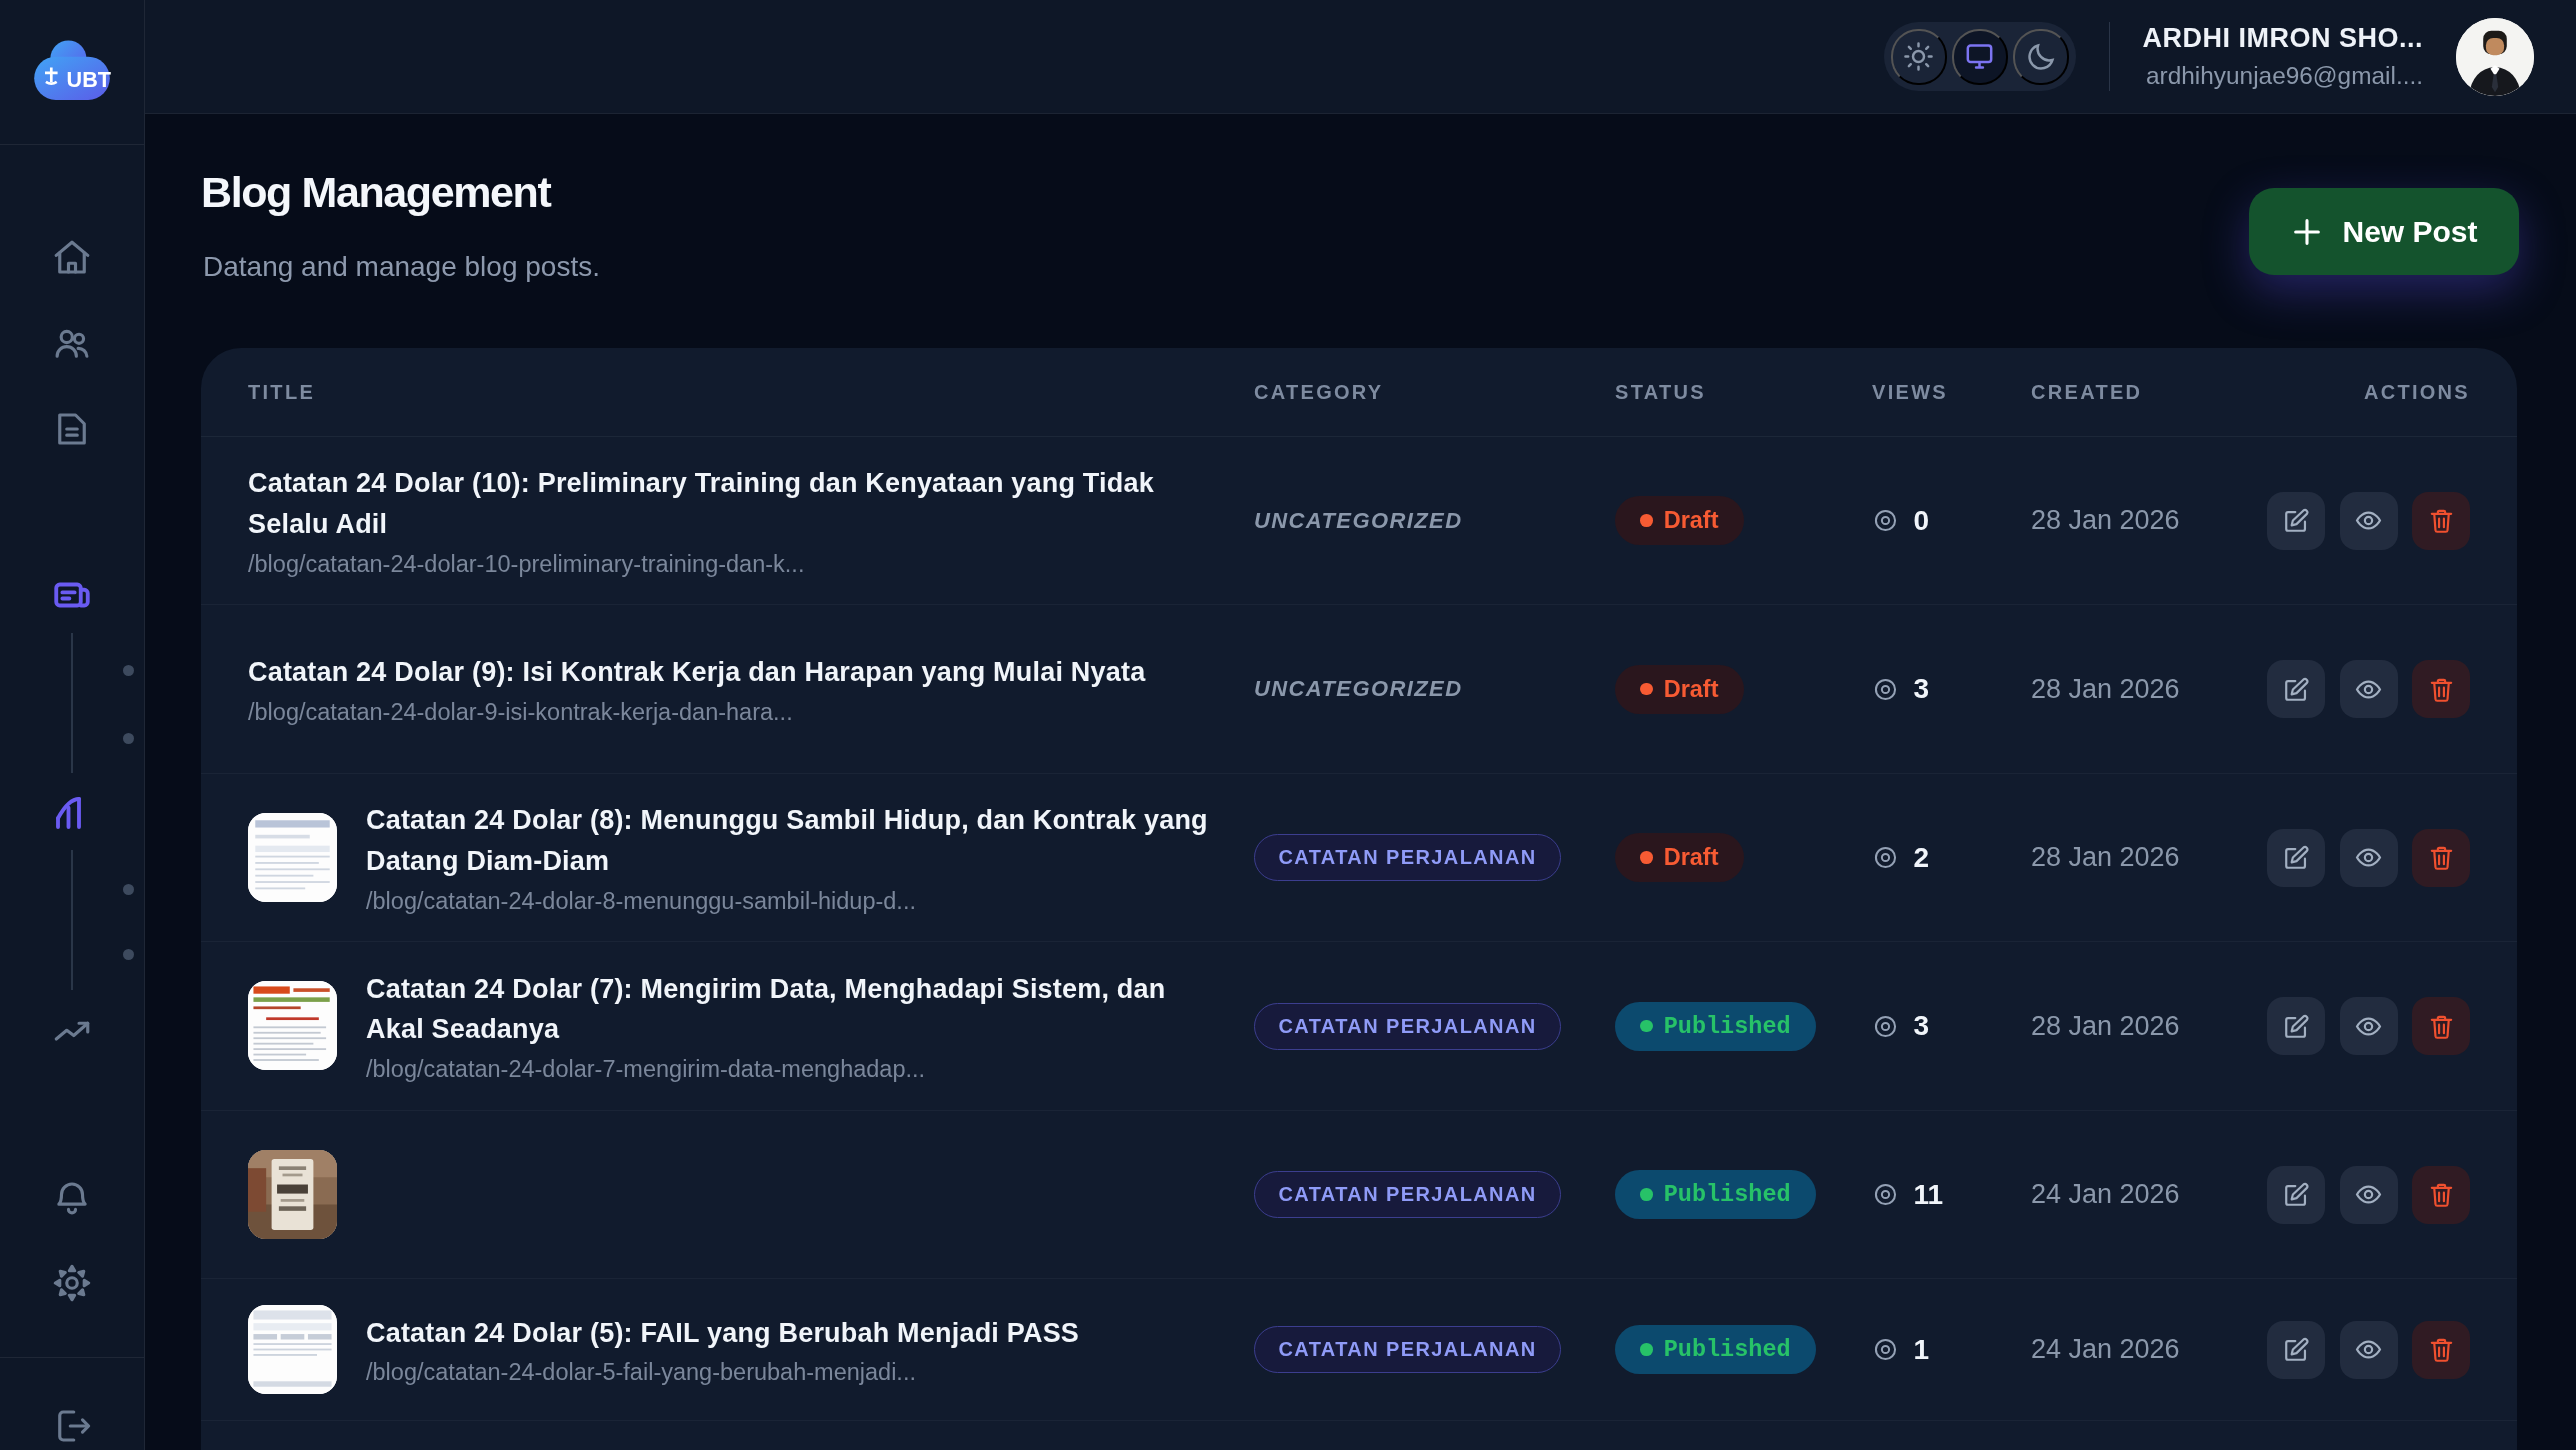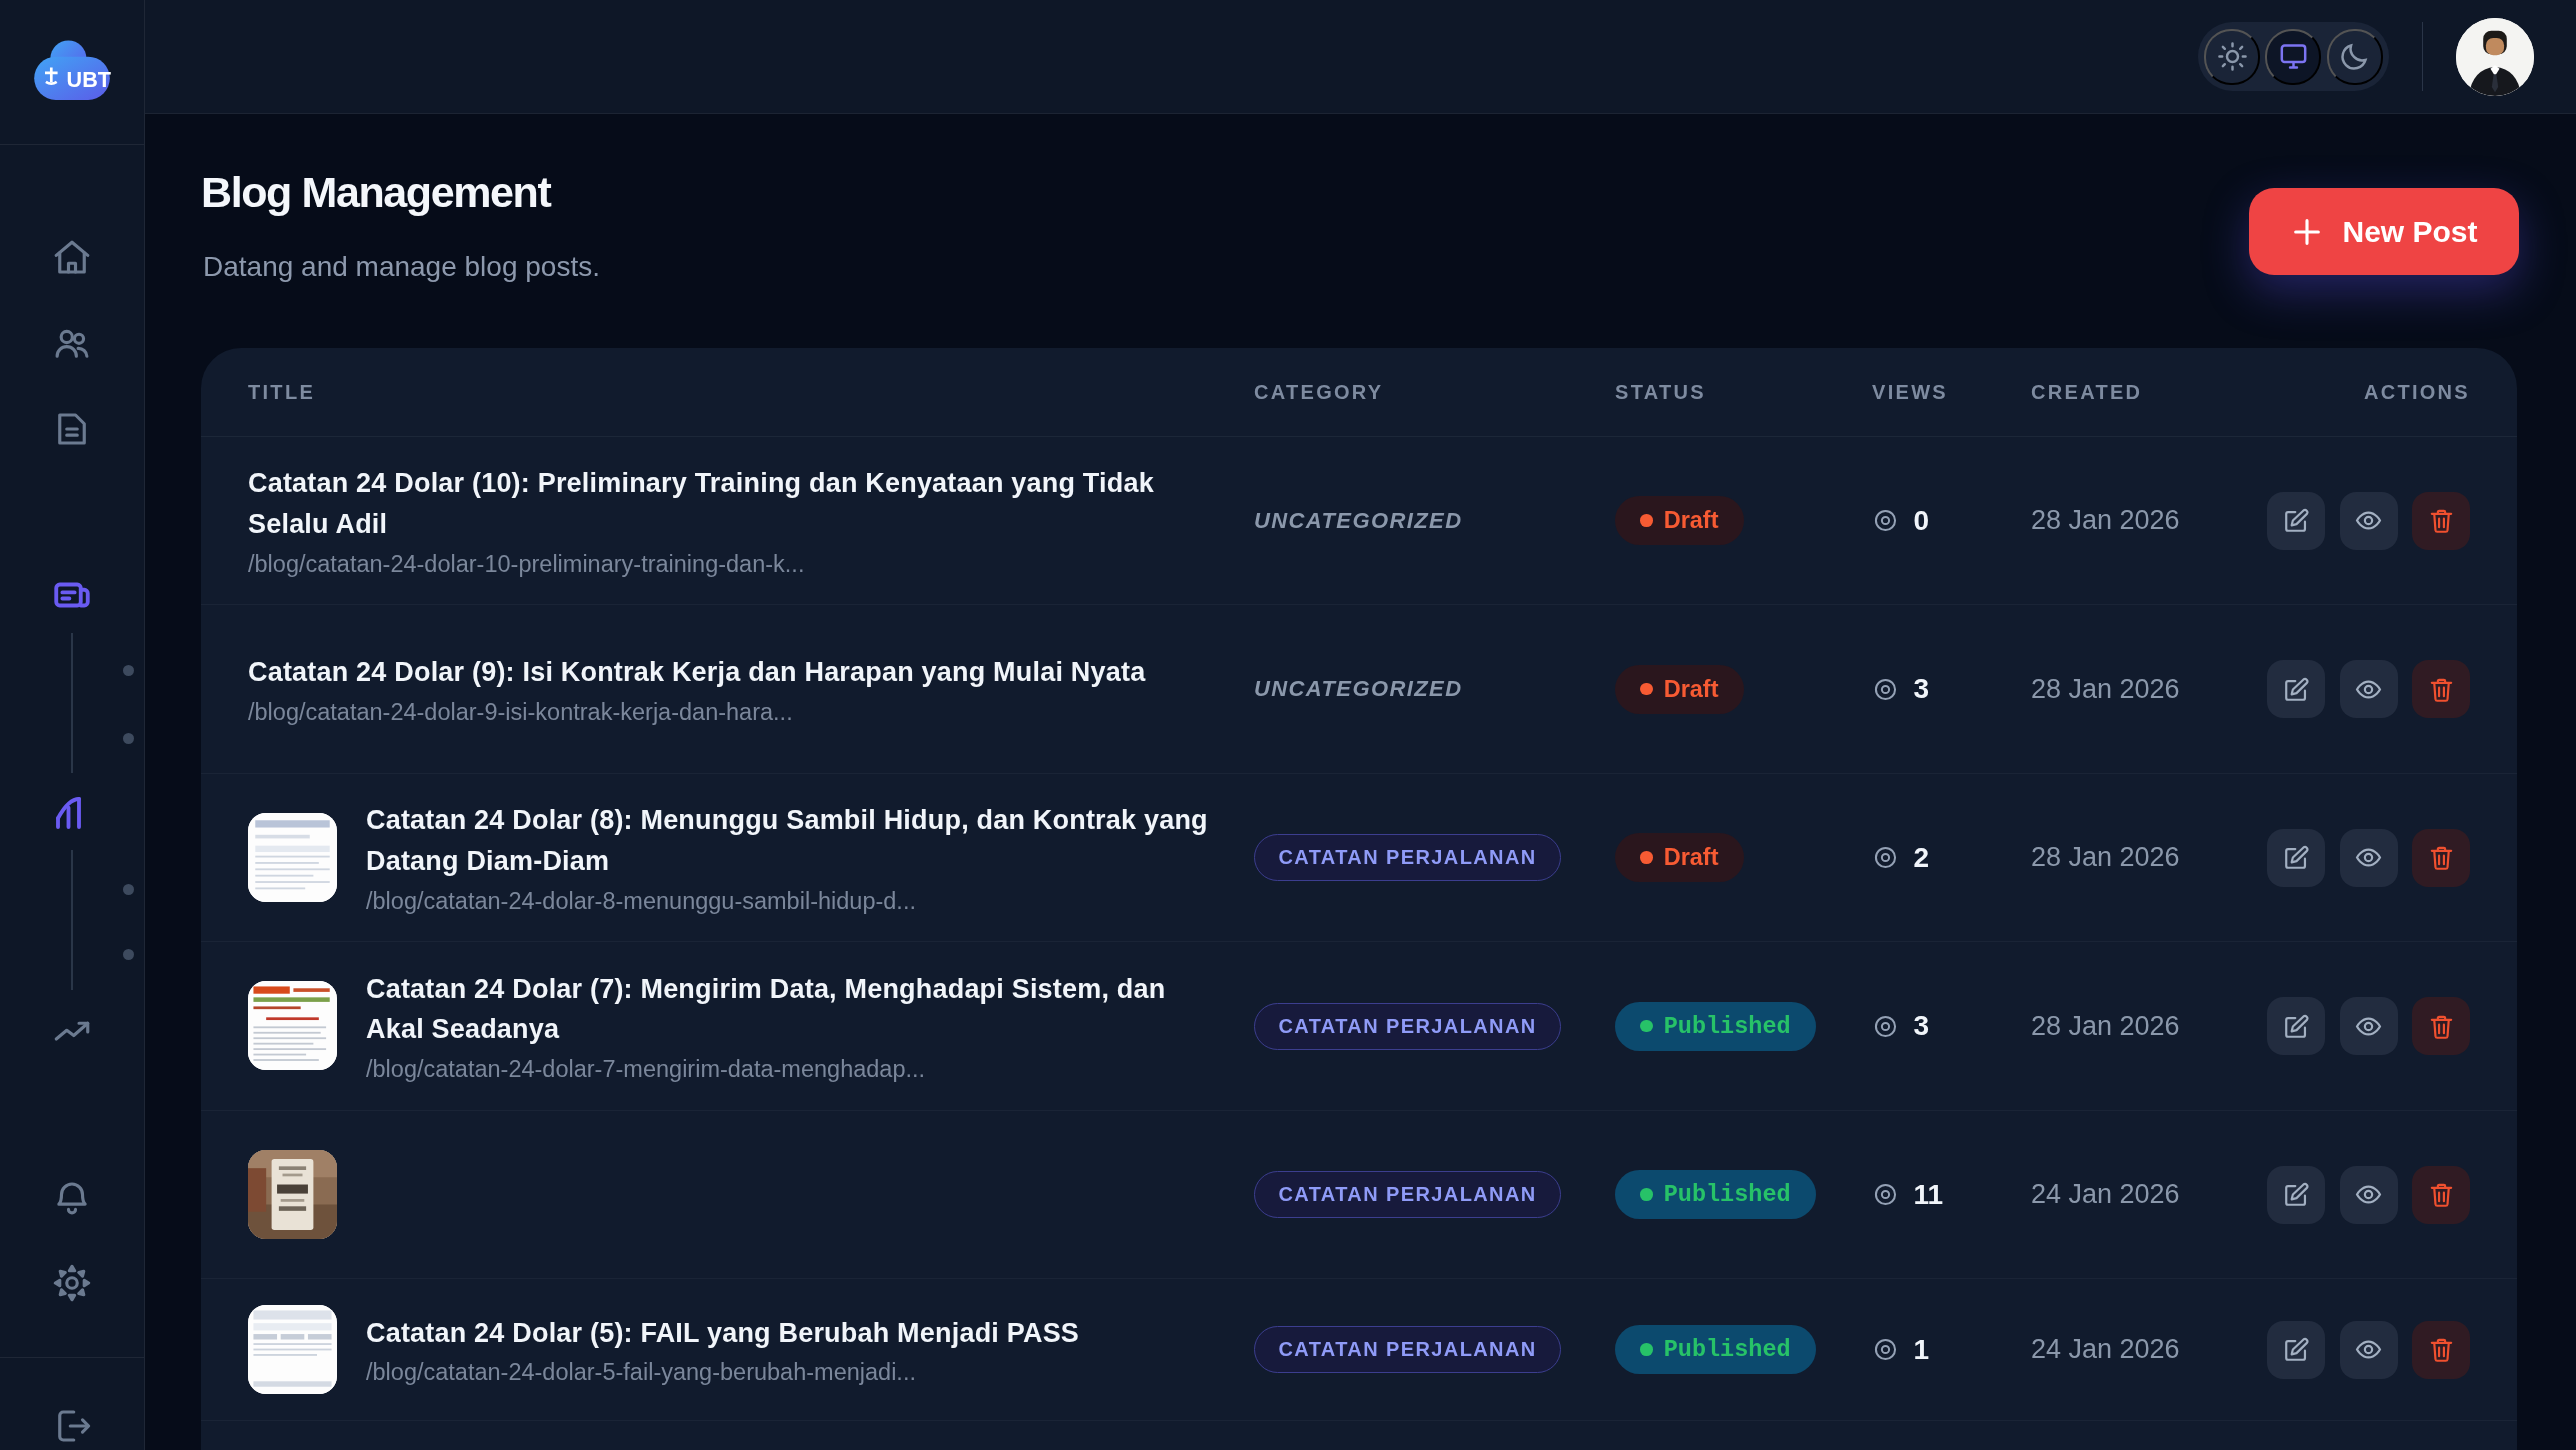--- a/index.html
+++ b/index.html
@@ -53,21 +53,21 @@
   .user-email { font-size:24.4px; color:#8b98ab; margin-top:5.4px; }
   .avatar { width:78px; height:78px; border-radius:50%; overflow:hidden; background:#fff; flex:0 0 auto; }
   
   .page-title {
     position:absolute; left:201px; top:168px; font-size:43px; font-weight:bold;
     letter-spacing:-1.4px; color:#f4f7fb;
   }
   .page-subtitle { position:absolute; left:203px; top:251px; font-size:28px; color:#8d99ad; }
   .new-post-btn {
     position:absolute; left:2249px; top:188px; width:270px; height:87px;
-    background:#ef4444; border:none; border-radius:25px; color:#fff;
+    background:#14532d; border:none; border-radius:25px; color:#fff;
     font-family:inherit; font-size:30px; font-weight:bold;
     display:flex; align-items:center; justify-content:center; gap:18px; cursor:pointer;
     box-shadow:0 16.3px 45px rgba(91,77,232,0.35);
   }
   .new-post-btn svg { width:34px; height:34px; }
   
   .card {
     position:absolute; left:201px; top:348px; width:2316px; height:1266px;
     background:#111b2d; border-radius:40px 40px 0 0;
   }
@@ -225,20 +225,24 @@
           <path d="M9.5 20h5M12 16.5V20"></path>
         </svg>
     </button>
     <button class="theme-btn">
       <svg viewBox="0 0 24 24" fill="none" stroke="currentColor" stroke-width="1.8" stroke-linecap="round">
           <path d="M20 14.5A8.5 8.5 0 0 1 9.5 4 8.5 8.5 0 1 0 20 14.5z"></path>
         </svg>
     </button>
   </div>
   <div class="topbar-sep"></div>
+  <div class="user-block">
+    <div class="user-name">ARDHI IMRON SHO...</div>
+    <div class="user-email">ardhihyunjae96@gmail....</div>
+  </div>
   <div class="avatar">
     <svg viewBox="0 0 86 86">
       <rect width="86" height="86" fill="#f4f4f2"></rect>
       <rect x="30" y="14" width="26" height="26" rx="9" fill="#1d1a18"></rect>
       <rect x="33" y="22" width="20" height="19" rx="8" fill="#c08a5e"></rect>
       <path d="M14 86 Q18 56 43 54 Q68 56 72 86 Z" fill="#16181d"></path>
       <path d="M38 56 l5 8 5-8 -5 -4z" fill="#fff"></path>
       <path d="M41.5 62 h3 l2 14 -3.5 6 -3.5-6z" fill="#2a2f3a"></path>
     </svg>
   </div>

